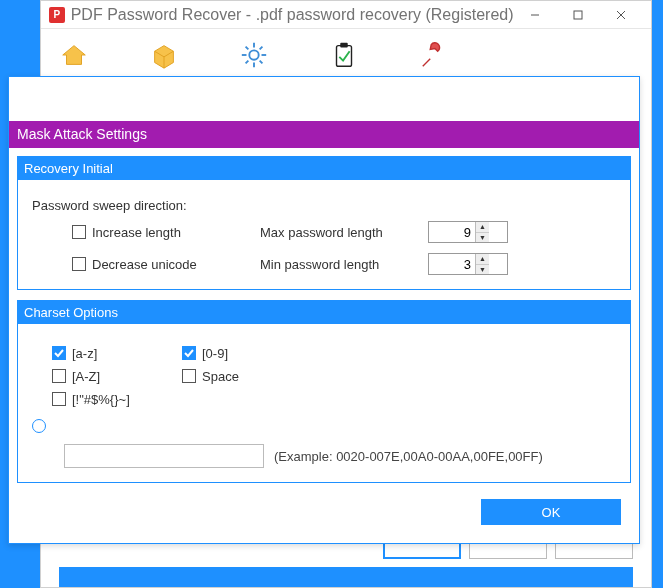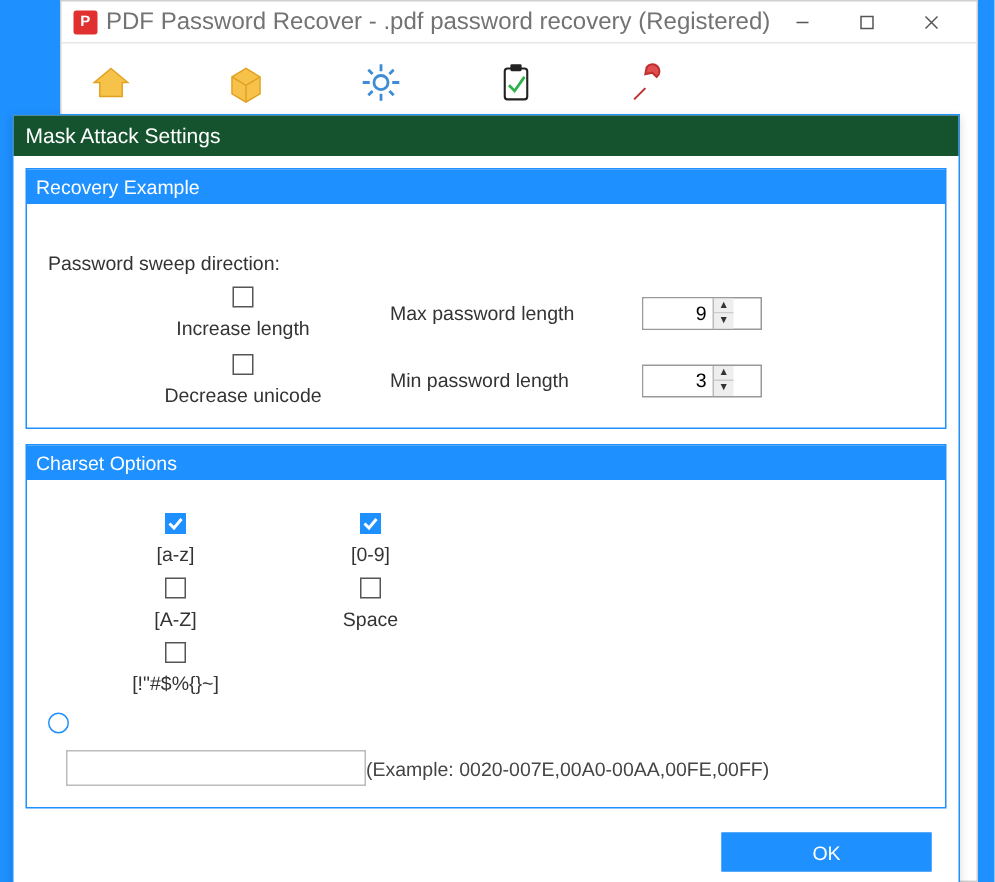--- a/index.html
+++ b/index.html
@@ -101,24 +101,25 @@
   .dialog {
     position: absolute;
     left: 8px;
     top: 76px;
     width: 632px;
     background: #fff;
     border: 1px solid #1e90ff;
     box-shadow: 0 2px 6px rgba(0,0,0,0.15);
   }
   .dlg-header {
-    background: #14532d;
+    background: #a21caf;
     color: #fff;
     padding: 5px 8px 6px 8px;
     font-size: 14px;
+    margin-top: 44px;
   }
   .dlg-body { padding: 8px; }
 
   .panel {
     border: 1px solid #1e90ff;
     margin-bottom: 10px;
   }
   .panel:last-of-type { margin-bottom: 8px; }
   .panel-h {
     background: #1e90ff;
@@ -171,24 +172,22 @@
     grid-template-columns: 180px 160px 80px;
     row-gap: 10px;
     column-gap: 8px;
     margin-left: 40px;
     margin-top: 8px;
     align-items: center;
   }
 
   .chk, .rad {
     display: inline-flex;
-    align-items: center;
     gap: 6px;
     cursor: pointer;
-    flex-direction: column;
   }
   .chk-box {
     width: 14px; height: 14px;
     border: 1.5px solid #1e90ff;
     display: inline-flex;
     align-items: center;
     justify-content: center;
     background: #fff;
   }
   .chk.on .chk-box { background: #1e90ff; }
@@ -216,21 +215,22 @@
     grid-template-columns: 130px 130px;
     row-gap: 8px;
     margin-left: 20px;
     margin-top: 10px;
   }
 
   .unicode-row {
     margin-top: 8px;
     display: flex;
     align-items: center;
-    margin-left: 12px;
+    gap: 10px;
+    margin-left: 32px;
   }
   .txt {
     border: 1px solid #bbb;
     height: 24px;
     padding: 0 6px;
     width: 200px;
     font-size: 13px;
   }
   .example {
     color: #444;
@@ -326,24 +326,24 @@
     </div>
     <div class="blue-bar"></div>
   </div>
 </div>
 
 <div class="dialog">
   <div class="dlg-header">Mask Attack Settings</div>
   <div class="dlg-body">
 
     <div class="panel">
-      <div class="panel-h">Recovery Example</div>
+      <div class="panel-h">Recovery Initial</div>
       <div class="panel-body">
 
-        <div style="margin-top:20px" class="lbl">Password sweep direction:</div>
+        <div style="margin-top:6px" class="lbl">Password sweep direction:</div>
 
         <div class="sweep-grid">
           <label class="chk dark">
             <span class="chk-box"></span>
             <span>Increase length</span>
           </label>
           <span class="lbl">Max password length</span>
           <span class="num">
             <input value="9" style="">
             <span class="spin">

